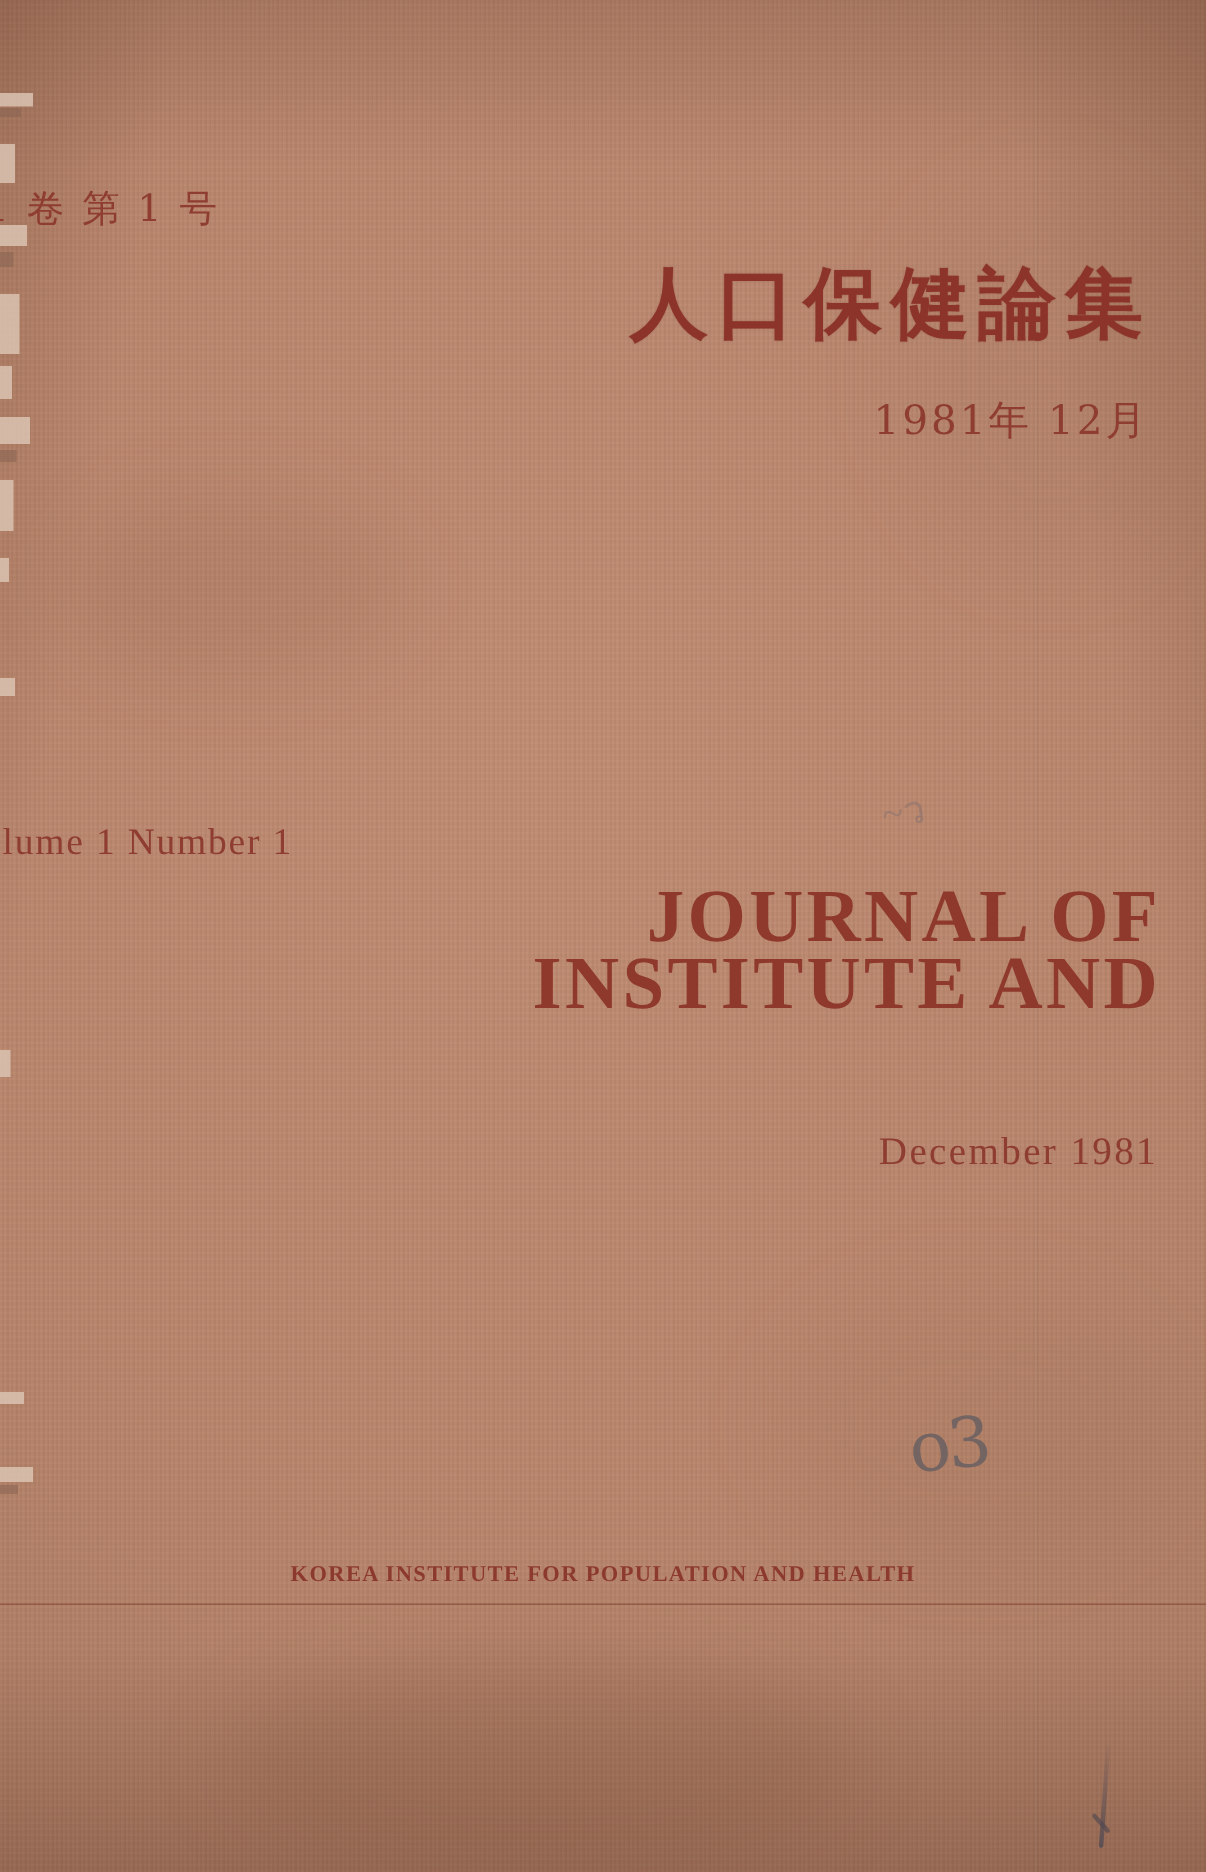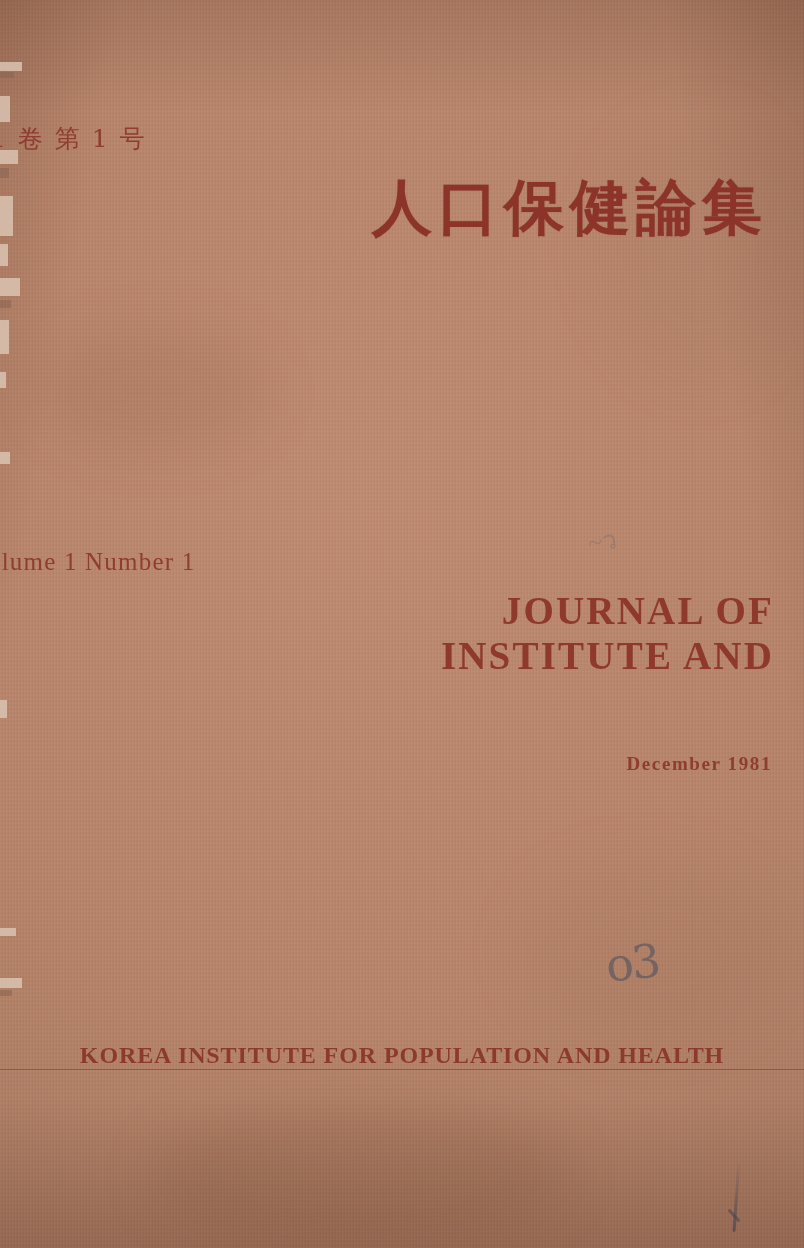--- a/index.html
+++ b/index.html
@@ -75,21 +75,21 @@
     font-size: 25px;
     letter-spacing: 2px;
     font-family: "DejaVu Serif", serif;
     color: #8e3d30;
     white-space: nowrap;
   }
   .title-cjk {
     position: absolute;
     right: 36px;
     top: 168px;
-    font-size: 60px;
+    font-size: 52px;
     font-weight: bold;
     letter-spacing: 6px;
     font-family: "DejaVu Serif", serif;
     color: #8d342a;
     white-space: nowrap;
     text-shadow: 0 0 1px rgba(120,45,35,0.45);
   }
   .date-cjk {
     position: absolute;
     right: 38px;
@@ -108,52 +108,52 @@
     letter-spacing: 1.2px;
     color: #8e3d30;
     white-space: nowrap;
   }
   .title-en {
     position: absolute;
     right: 30px;
     top: 588px;
     width: 560px;
     text-align: right;
-    font-size: 39px;
+    font-size: 50px;
     line-height: 45px;
     font-weight: bold;
     letter-spacing: 2.2px;
     color: #8f392d;
   }
   .title-en div { white-space: nowrap; }
   .date-en {
     position: absolute;
     right: 32px;
     top: 753px;
-    font-size: 19px;
-    font-weight: bold;
+    font-size: 26px;
+    font-weight: normal;
     letter-spacing: 1.6px;
     color: #8e3d30;
     white-space: nowrap;
   }
   .rule {
     position: absolute;
     left: 0;
     top: 1069px;
     width: 804px;
     height: 1px;
     background: rgba(125,60,45,0.55);
   }
   .publisher {
     position: absolute;
     left: 0;
     top: 1042px;
     width: 804px;
     text-align: center;
-    font-size: 24px;
+    font-size: 15px;
     font-weight: bold;
     letter-spacing: 0.9px;
     color: #8d3a2e;
     white-space: nowrap;
   }
   
   .pencil-03 {
     position: absolute;
     left: 606px;
     top: 936px;
@@ -230,20 +230,21 @@
     <div class="tear" style="top:372px; width:6px;  height:16px;"></div>
     <div class="tear" style="top:452px; width:10px; height:12px;"></div>
     <div class="tear" style="top:700px; width:7px;  height:18px;"></div>
     <div class="tear" style="top:928px; width:16px; height:8px;"></div>
     <div class="tear" style="top:978px; width:22px; height:10px;"></div>
     <div class="tear dark" style="top:990px; width:12px; height:6px;"></div>
   </div>
 
   <div class="vol-kr">1 卷 第 1 号</div>
   <div class="title-cjk">人口保健論集</div>
+  <div class="date-cjk">1981年 12月</div>
 
   <div class="vol-en">olume 1 Number  1</div>
 
   <div class="title-en">
     <div>JOURNAL OF</div>
     <div>INSTITUTE AND</div>
   </div>
 
   <div class="date-en">December  1981</div>
 

